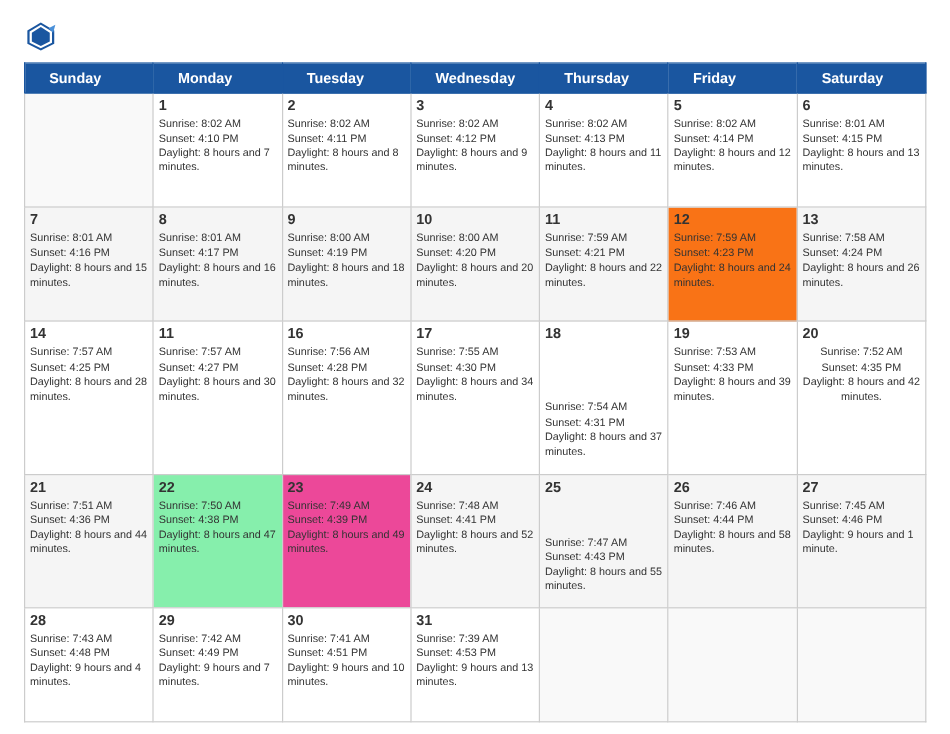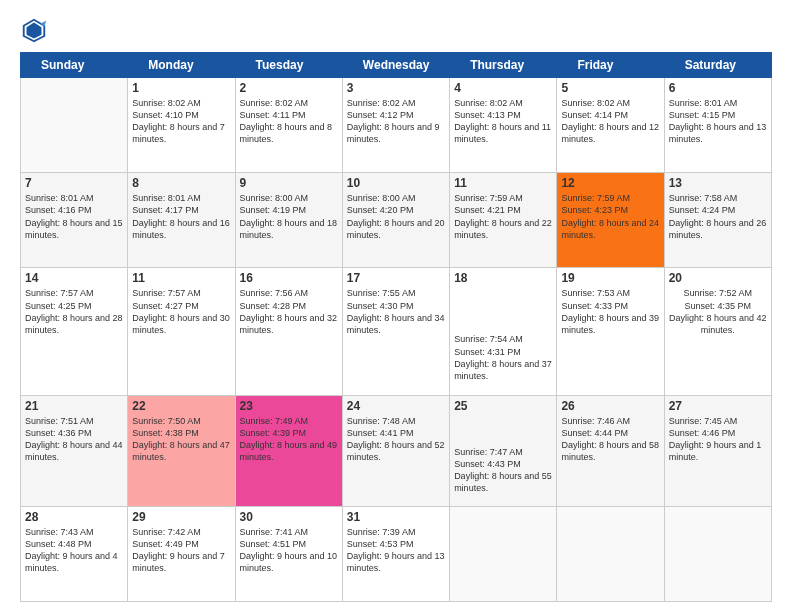--- a/index.html
+++ b/index.html
@@ -264,21 +264,21 @@
 Daylight: 8 hours and 42 minutes.</div>
           </td>
         </tr>
         <tr>
           <td style="background: rgb(245, 245, 245);">
             <span class="day-number">21</span>
             <div class="cell-text" style="white-space: pre-line;">Sunrise: 7:51 AM
 Sunset: 4:36 PM
 Daylight: 8 hours and 44 minutes.</div>
           </td>
-          <td style="background: #fca5a5; margin-top: 44px;">
+          <td style="background: #86efac; margin-top: 44px;">
             <span class="day-number">22</span>
             <div class="cell-text" style="white-space: pre-line;">Sunrise: 7:50 AM
 Sunset: 4:38 PM
 Daylight: 8 hours and 47 minutes.</div>
           </td>
           <td style="background: #ec4899;">
             <span class="day-number">23</span>
             <div class="cell-text" style="white-space: pre-line;">Sunrise: 7:49 AM
 Sunset: 4:39 PM
 Daylight: 8 hours and 49 minutes.</div>

